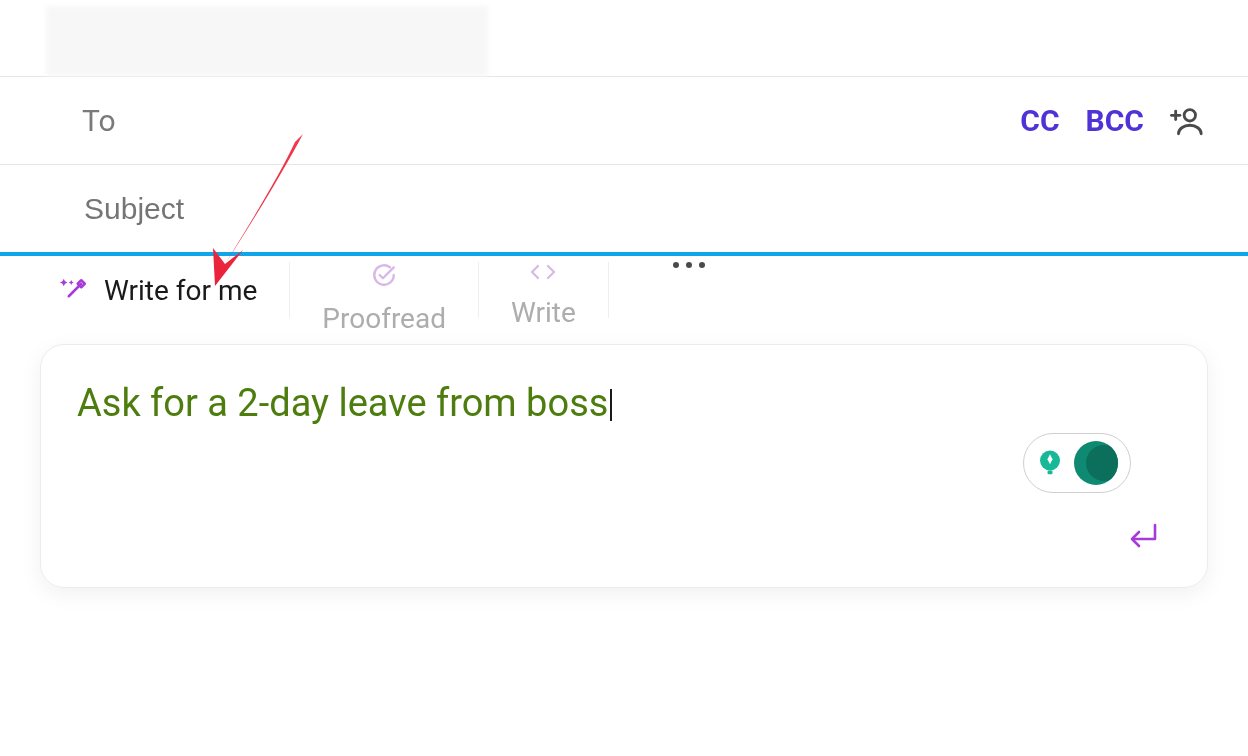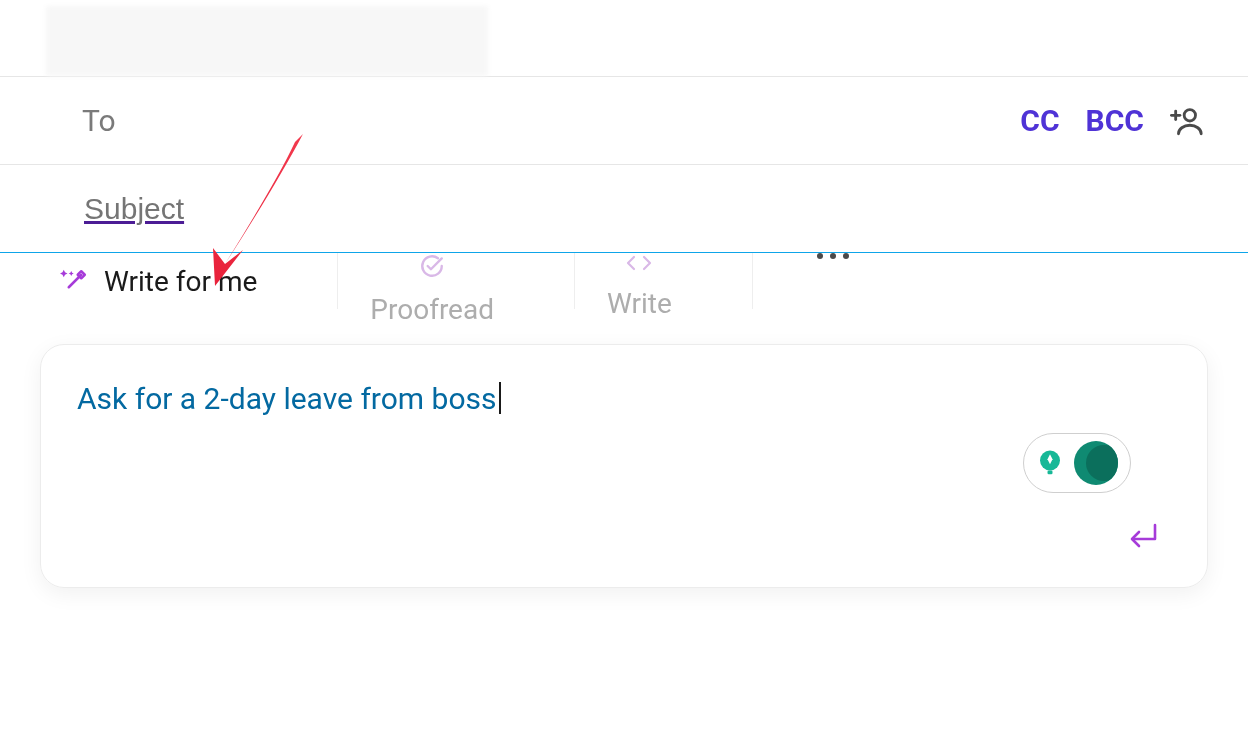--- a/index.html
+++ b/index.html
@@ -12,32 +12,32 @@
   .row-to { height:88px; }
   .row-subject { height:88px; }
 
   .field-label { font-size:30px; color:#7a7a7a; font-weight:400; }
   .field-input { flex:1; border:none; outline:none; font-size:30px; color:#1a1a1a; background:transparent; }
 
   .to-right { margin-left:auto; display:flex; align-items:center; gap:26px; }
   .cc-link { font-size:30px; font-weight:700; color:#4f33d6; cursor:pointer; }
   .add-contact-icon svg { display:block; }
 
-  .toolbar { border-top:1px solid #0ea5e9; display:flex; align-items:flex-start; height:72px; padding-left:60px;gap:48px; }
+  .toolbar { border-top:4px solid #0ea5e9; display:flex; align-items:center; height:72px; padding-left:60px; }
   .tool { display:flex; align-items:center; gap:14px; padding:0 32px; height:56px; cursor:pointer; }
   .tool + .tool { border-left:1px solid #eee;flex-direction:column; }
   .tool-label { font-size:28px; }
   .tool.active .tool-label { color:#1a1a1a; }
   .tool.disabled .tool-label { color:#adadad; }
   .tool-icon svg { display:block; }
   .more-dots { display:flex; gap:7px; padding-left:32px; }
   .more-dots span { width:6px; height:6px; border-radius:50%; background:#4a4a4a; display:block; }
 
   .compose-card { margin:20px 40px 0 40px; border:1px solid #ececec; border-radius:24px; box-shadow:0 6px 22px rgba(0,0,0,0.06); padding:36px 36px 28px 36px; position:relative; min-height:244px; }
-  .prompt-text { font-size:30px; color:#0369a1; display:inline;margin-top:7px; }
+  .prompt-text { font-size:38px; color:#4d7c0f; display:inline;margin-top:7px; }
   .cursor { display:inline-block; width:2px; height:32px; background:#1a1a1a; vertical-align:-5px; margin-left:2px; }
 
   .pill { position:absolute; right:76px; top:88px; width:108px; height:60px; border:1px solid #cfcfcf; border-radius:30px; background:#fff; display:flex; align-items:center; padding:4px; gap:2px; }
   .pill .bulb { width:44px; height:44px; display:flex; align-items:center; justify-content:center; }
   .pill .moon { width:44px; height:44px; border-radius:50%; background:#0f8a72; position:relative; overflow:hidden; }
   .pill .moon::after { content:""; position:absolute; width:36px; height:36px; border-radius:50%; background:#0b6f5c; top:4px; left:12px; }
 
   .enter-icon { position:absolute; right:48px; bottom:36px; }
   .enter-icon svg { display:block; }
 
@@ -64,21 +64,21 @@
           <circle cx="14" cy="8" r="4"></circle>
           <path d="M6 21c0-3.3 3.6-6 8-6s8 2.7 8 6"></path>
           <line x1="4" y1="5" x2="4" y2="11"></line>
           <line x1="1" y1="8" x2="7" y2="8"></line>
         </svg>
       </span>
     </div>
   </div>
 
   <div class="row row-subject">
-    <input class="field-input field-label" style="color: #4c1d95; text-decoration: underline;" placeholder="Subject">
+    <input class="field-input field-label" style="color: #4c1d95;" placeholder="Subject">
   </div>
 
   <div class="toolbar">
     <div class="tool active" style="padding-left:0;">
       <span class="tool-icon">
         <svg width="30" height="30" viewBox="0 0 24 24" fill="none" stroke="#a63bd9" stroke-width="2" stroke-linecap="round" stroke-linejoin="round">
           <path d="M3 3l1 2 2 1-2 1-1 2-1-2-2-1 2-1z" fill="#a63bd9" stroke="none"></path>
           <path d="M9 4l.7 1.4L11 6l-1.3.6L9 8l-.7-1.4L7 6l1.3-.6z" fill="#a63bd9" stroke="none"></path>
           <line x1="7" y1="17" x2="17" y2="7"></line>
           <rect x="15" y="5" width="4" height="4" transform="rotate(45 17 7)" fill="none"></rect>

